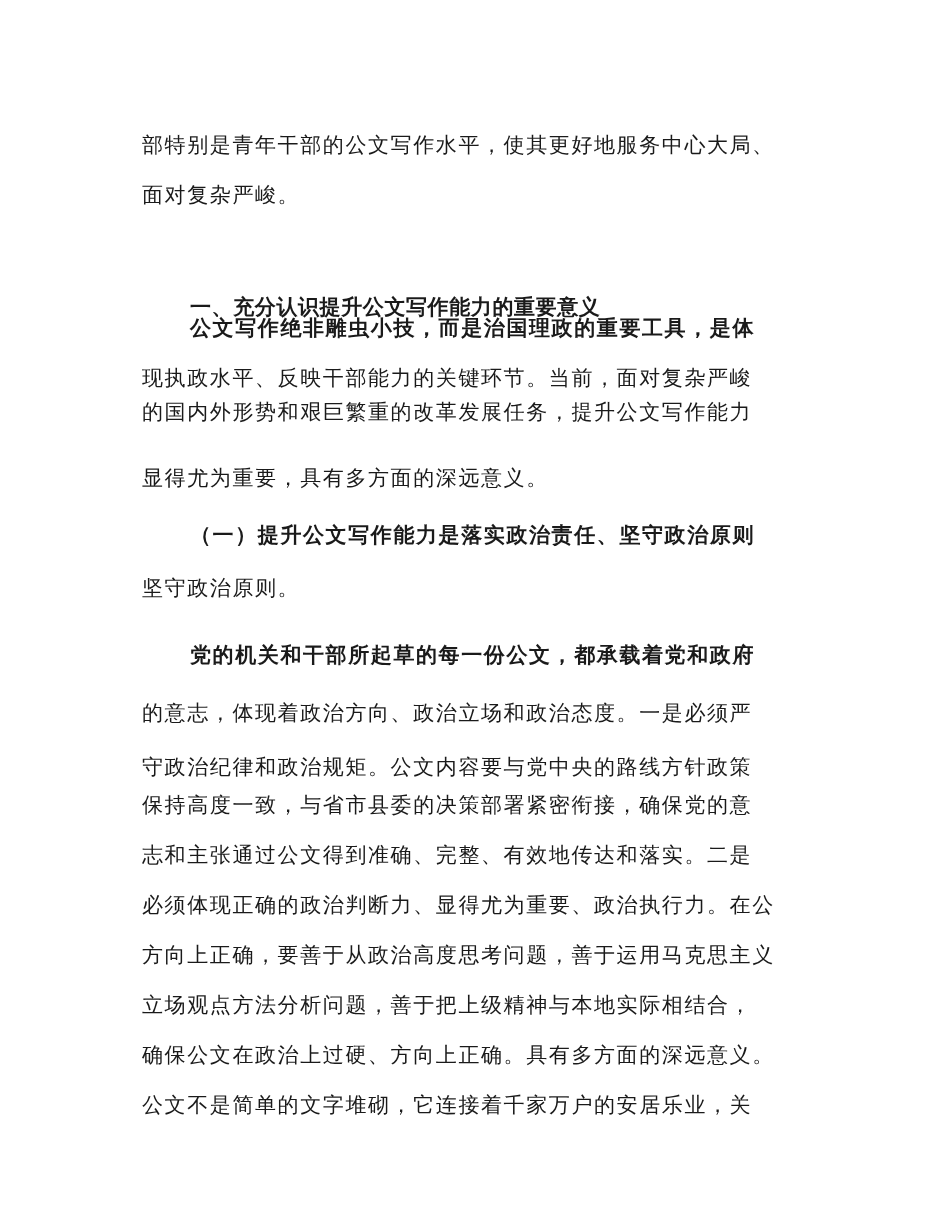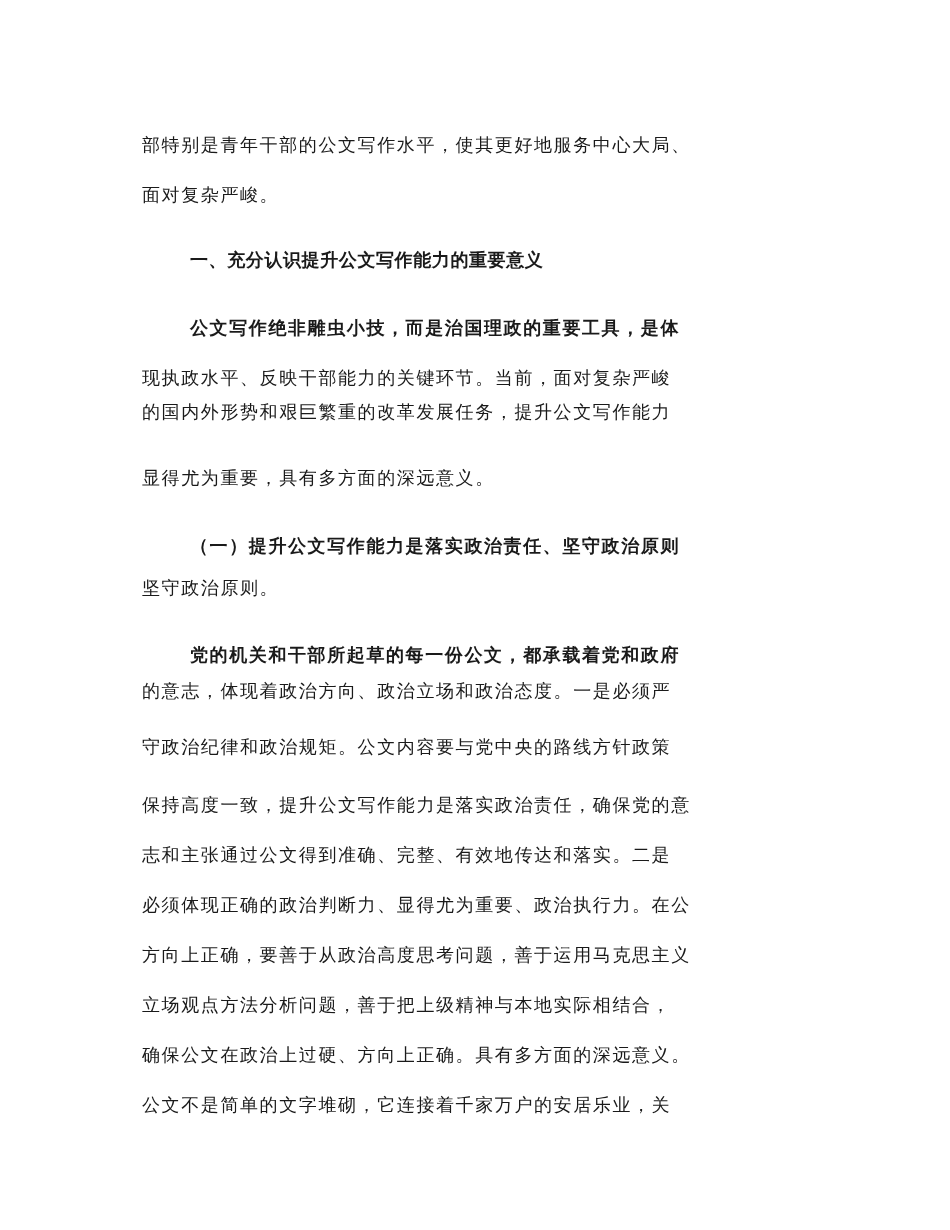--- a/index.html
+++ b/index.html
@@ -18,49 +18,50 @@
     .page {
       position: absolute;
       left: 142px;
       top: 0;
       width: 700px;
     }
     .line {
       position: absolute;
       left: 0;
       white-space: nowrap;
-      font-size: 18px;
+      font-size: 21px;
       line-height: 30px;
       height: 30px;
       letter-spacing: 1.6px;
       text-align: right;
     }
     .indent { left: 48px; font-weight: bold; }
     .heading {
       font-family: Liberation Sans, sans-serif;
       font-weight: bold;
       letter-spacing: 0.6px;
+      margin-top: 47px;
     }
   </style>
 </head>
 <body>
 
 <div class="page">
   <div class="line" style="top:130px">部特别是青年干部的公文写作水平，使其更好地服务中心大局、</div>
   <div class="line" style="top:180px">面对复杂严峻。</div>
   <div class="line indent heading" style="top:245px">一、充分认识提升公文写作能力的重要意义</div>
   <div class="line indent" style="top:313px">公文写作绝非雕虫小技，而是治国理政的重要工具，是体</div>
   <div class="line" style="top:363px">现执政水平、反映干部能力的关键环节。当前，面对复杂严峻</div>
   <div class="line" style="top:397px">的国内外形势和艰巨繁重的改革发展任务，提升公文写作能力</div>
   <div class="line" style="top:463px">显得尤为重要，具有多方面的深远意义。</div>
-  <div class="line indent" style="top:531px">（一）提升公文写作能力是落实政治责任、坚守政治原则</div>
+  <div class="line indent" style="top:520px">（一）提升公文写作能力是落实政治责任、坚守政治原则</div>
   <div class="line" style="top:573px">坚守政治原则。</div>
   <div class="line indent" style="top:640px">党的机关和干部所起草的每一份公文，都承载着党和政府</div>
-  <div class="line" style="top:676px">的意志，体现着政治方向、政治立场和政治态度。一是必须严</div>
-  <div class="line" style="top:732px">守政治纪律和政治规矩。公文内容要与党中央的路线方针政策</div>
-  <div class="line" style="top:790px">保持高度一致，提升公文写作能力是落实政治责任，确保党的意</div>
+  <div class="line" style="top:698px">的意志，体现着政治方向、政治立场和政治态度。一是必须严</div>
+  <div class="line" style="top:752px">守政治纪律和政治规矩。公文内容要与党中央的路线方针政策</div>
+  <div class="line" style="top:790px">保持高度一致，与省市县委的决策部署紧密衔接，确保党的意</div>
   <div class="line" style="top:840px">志和主张通过公文得到准确、完整、有效地传达和落实。二是</div>
   <div class="line" style="top:890px">必须体现正确的政治判断力、显得尤为重要、政治执行力。在公</div>
   <div class="line" style="top:940px">方向上正确，要善于从政治高度思考问题，善于运用马克思主义</div>
   <div class="line" style="top:990px">立场观点方法分析问题，善于把上级精神与本地实际相结合，</div>
   <div class="line" style="top:1040px">确保公文在政治上过硬、方向上正确。具有多方面的深远意义。</div>
   <div class="line" style="top:1090px">公文不是简单的文字堆砌，它连接着千家万户的安居乐业，关</div>
 </div>
 
 </body></html>

